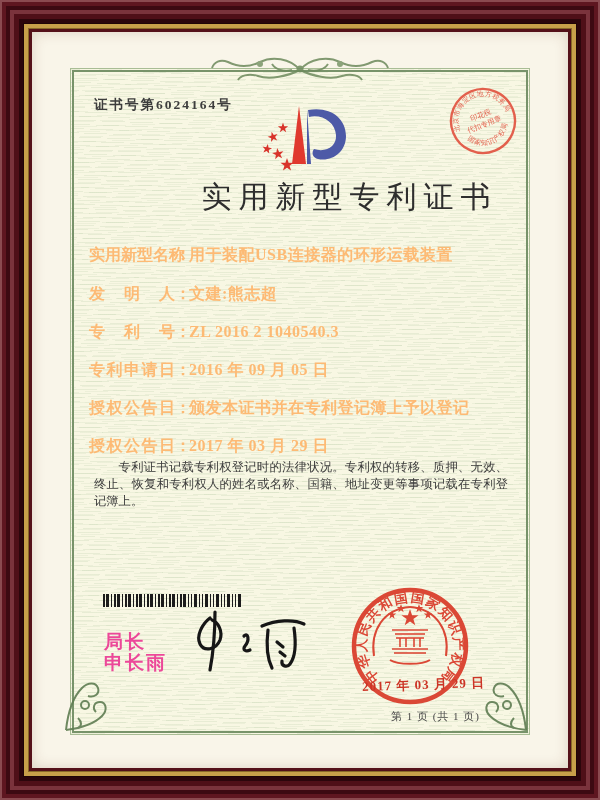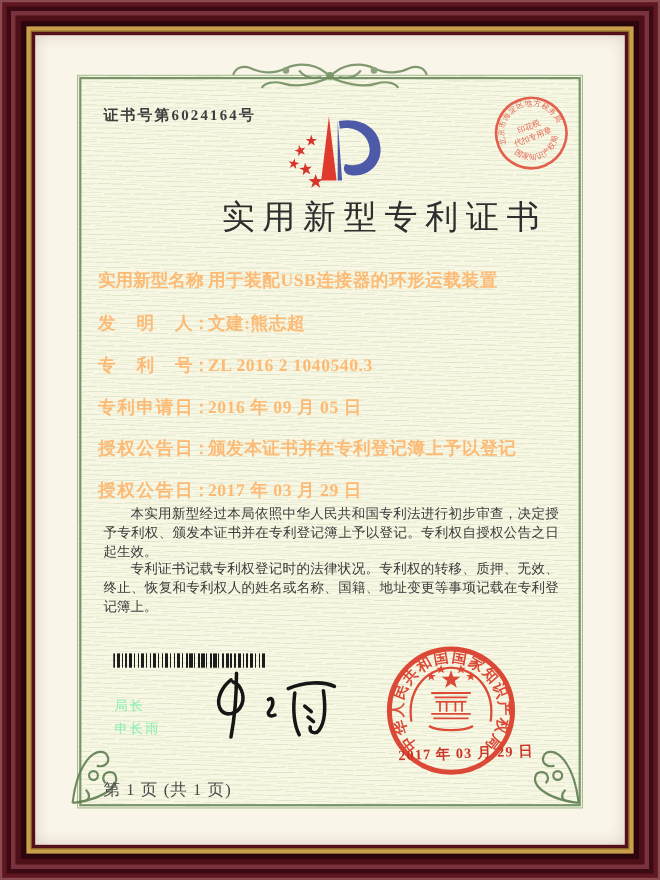--- a/index.html
+++ b/index.html
@@ -65,30 +65,30 @@
     font-size:12.3px;line-height:16.8px;color:#3b3b3b;
   }
   .barcode{
     left:103px;top:594px;width:138px;height:13px;
     background:repeating-linear-gradient(90deg,
       #1c1c1c 0 1.5px, rgba(0,0,0,0) 1.5px 3px,
       #1c1c1c 3px 6px, rgba(0,0,0,0) 6px 7.5px,
       #1c1c1c 7.5px 8.5px, rgba(0,0,0,0) 8.5px 11px);
   }
   .signer{left:104px;top:631px;font-family:"Liberation Sans","DejaVu Sans",sans-serif;
-    font-size:12px;font-weight:normal;color:#86efac;line-height:21px;letter-spacing:2px;}
+    font-size:19px;font-weight:bold;color:#ec4899;line-height:21px;letter-spacing:2px;}
   .signature{left:182px;top:606px;}
   .seal-svg{left:348px;top:584px;}
   .seal-date{
     left:362px;top:676px;width:120px;z-index:5;
     font-size:13px;color:#cc3526;letter-spacing:1px;white-space:nowrap;
     transform:rotate(-2deg);font-weight:bold;
   }
-  .footer{left:94px;top:709px;width:386px;text-align:left;
-    font-size:15px;letter-spacing:1px;color:#4a4a4a;}
+  .footer{left:94px;top:709px;width:386px;text-align:right;
+    font-size:11px;letter-spacing:1px;color:#4a4a4a;}
   .duty-stamp{left:446px;top:84px;opacity:0.88;}
   .logo{left:252px;top:104px;}
   .ornament-top{left:210px;top:50px;}
   .flourish-left{left:62px;top:678px;transform:scaleX(-1);}
   .flourish-right{left:480px;top:678px;}
 </style>
 </head>
 <body>
 
 <svg width="0" height="0" style="position:absolute">
@@ -179,21 +179,20 @@
   <span class="flabel">专利申请日</span><span class="fcolon">：</span><span class="fvalue">2016 年 09 月 05 日</span>
 </div>
 <div class="abs field-row row5">
   <span class="flabel">授权公告日</span><span class="fcolon">：</span><span class="fvalue">颁发本证书并在专利登记簿上予以登记</span>
 </div>
 <div class="abs field-row row6">
   <span class="flabel">授权公告日</span><span class="fcolon">：</span><span class="fvalue">2017 年 03 月 29 日</span>
 </div>
 
 <div class="abs body-text">
-  <p>本实用新型经过本局依照中华人民共和国专利法进行初步审查，决定授予专利权、颁发本证书并在专利登记簿上予以登记。专利权自授权公告之日起生效。</p>
   <p>专利证书记载专利权登记时的法律状况。专利权的转移、质押、无效、终止、恢复和专利权人的姓名或名称、国籍、地址变更等事项记载在专利登记簿上。</p>
 </div>
 
 <div class="abs barcode"></div>
 
 <div class="abs signer">
   <div>局长</div>
   <div>申长雨</div>
 </div>
 

